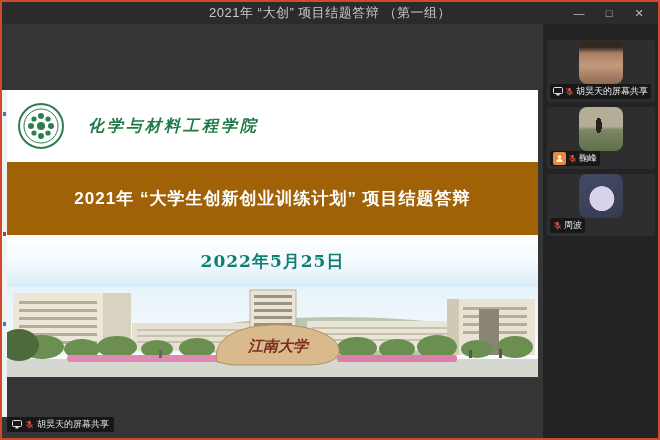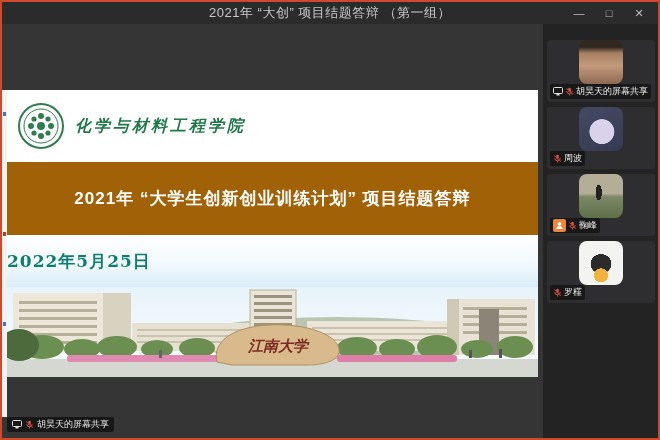--- a/index.html
+++ b/index.html
@@ -13,26 +13,26 @@
   .ctl{width:30px;height:22px;display:flex;align-items:center;justify-content:center;
        color:#bdbdbd;font-size:11px;cursor:default;}
   
   .main{position:absolute;left:0;top:22px;right:115px;bottom:0;background:#353536;}
   .edge-strip{position:absolute;left:0;top:66px;width:5px;height:327px;background:#f2f2f2;}
   .edge-strip i{position:absolute;left:1px;width:3px;height:4px;display:block;}
   .edge-strip .em1{top:22px;background:#4a72b8;}
   .edge-strip .em2{top:142px;background:#c0392b;}
   .edge-strip .em3{top:232px;background:#4a72b8;}
   .slide{position:absolute;left:5px;top:66px;width:531px;height:287px;background:#ffffff;}
-  .slide-head{height:72px;display:flex;align-items:center;padding-left:10px;box-sizing:border-box;}
+  .slide-head{height:72px;display:flex;align-items:center;padding-left:10px;box-sizing:border-box;gap:13px;}
   .logo-text{margin-left:10px;font-family:"DejaVu Serif","Liberation Serif",serif;
              font-style:italic;font-weight:bold;font-size:16px;color:#1f7a48;letter-spacing:3px;}
   .teal-band{height:73px;background:#a16207;display:flex;align-items:center;justify-content:center;}
   .main-title{color:#ffffff;font-weight:bold;font-size:17px;letter-spacing:1px;white-space:nowrap;}
-  .date-area{height:52px;display:flex;align-items:center;justify-content:flex-start;
+  .date-area{height:52px;display:flex;align-items:center;justify-content:center;
              background:linear-gradient(180deg,#ffffff 0%,#f2f9fd 55%,#d9ecf7 100%);}
   .date{font-family:"DejaVu Serif","Liberation Serif",serif;font-weight:bold;font-size:17px;
         color:#0d7f6f;letter-spacing:1px;}
   .photo{height:90px;overflow:hidden;}
   .photo svg{display:block;}
   
   .share-label{position:absolute;left:5px;bottom:6px;height:15px;display:flex;align-items:center;
                gap:3px;background:rgba(18,18,18,.85);padding:0 5px;border-radius:2px;}
   .share-label .txt{font-size:9px;color:#e4e4e4;white-space:nowrap;}
   
@@ -218,60 +218,48 @@
           <rect x="3.6" y="0.8" width="2.8" height="5" rx="1.4" fill="#e2574c"></rect>
           <path d="M2 4.6a3 3 0 0 0 6 0" fill="none" stroke="#e2574c" stroke-width="1"></path>
           <line x1="5" y1="7.6" x2="5" y2="9.4" stroke="#e2574c" stroke-width="1"></line>
           <line x1="1.4" y1="1.4" x2="8.6" y2="8.6" stroke="#b8362a" stroke-width="1.2"></line>
         </svg>
         <span class="pname">胡昊天的屏幕共享</span>
       </div>
     </div>
 
     <div class="tile">
-      <div class="av av2"></div>
-      <div class="plabel">
-        <svg class="icon" width="9" height="9" viewBox="0 0 10 10">
-          <rect x="3.6" y="0.8" width="2.8" height="5" rx="1.4" fill="#e2574c"></rect>
-          <path d="M2 4.6a3 3 0 0 0 6 0" fill="none" stroke="#e2574c" stroke-width="1"></path>
-          <line x1="5" y1="7.6" x2="5" y2="9.4" stroke="#e2574c" stroke-width="1"></line>
-          <line x1="1.4" y1="1.4" x2="8.6" y2="8.6" stroke="#b8362a" stroke-width="1.2"></line>
-        </svg>
-        <span class="pname">周波</span>
-      </div>
-    </div>
-
-    <div class="tile">
       <div class="av av3"></div>
       <div class="plabel">
         <span class="badge">
           <svg width="9" height="9" viewBox="0 0 10 10">
             <circle cx="5" cy="3.4" r="2" fill="#fff"></circle>
             <path d="M1.5 9 C1.5 6.6 3 5.6 5 5.6 C7 5.6 8.5 6.6 8.5 9 Z" fill="#fff"></path>
           </svg>
         </span>
         <svg class="icon" width="9" height="9" viewBox="0 0 10 10">
           <rect x="3.6" y="0.8" width="2.8" height="5" rx="1.4" fill="#e2574c"></rect>
           <path d="M2 4.6a3 3 0 0 0 6 0" fill="none" stroke="#e2574c" stroke-width="1"></path>
           <line x1="5" y1="7.6" x2="5" y2="9.4" stroke="#e2574c" stroke-width="1"></line>
           <line x1="1.4" y1="1.4" x2="8.6" y2="8.6" stroke="#b8362a" stroke-width="1.2"></line>
         </svg>
         <span class="pname">鞠峰</span>
       </div>
     </div>
 
-
     <div class="tile">
-      <div class="av av5"></div>
+      <div class="av av2"></div>
       <div class="plabel">
         <svg class="icon" width="9" height="9" viewBox="0 0 10 10">
           <rect x="3.6" y="0.8" width="2.8" height="5" rx="1.4" fill="#e2574c"></rect>
           <path d="M2 4.6a3 3 0 0 0 6 0" fill="none" stroke="#e2574c" stroke-width="1"></path>
           <line x1="5" y1="7.6" x2="5" y2="9.4" stroke="#e2574c" stroke-width="1"></line>
           <line x1="1.4" y1="1.4" x2="8.6" y2="8.6" stroke="#b8362a" stroke-width="1.2"></line>
         </svg>
-        <span class="pname">罗槿</span>
-      </div>
-    </div>
+        <span class="pname">周波</span>
+      </div>
+    </div>
+
+
 
 
   </div>
 </div>
 
 </body></html>

